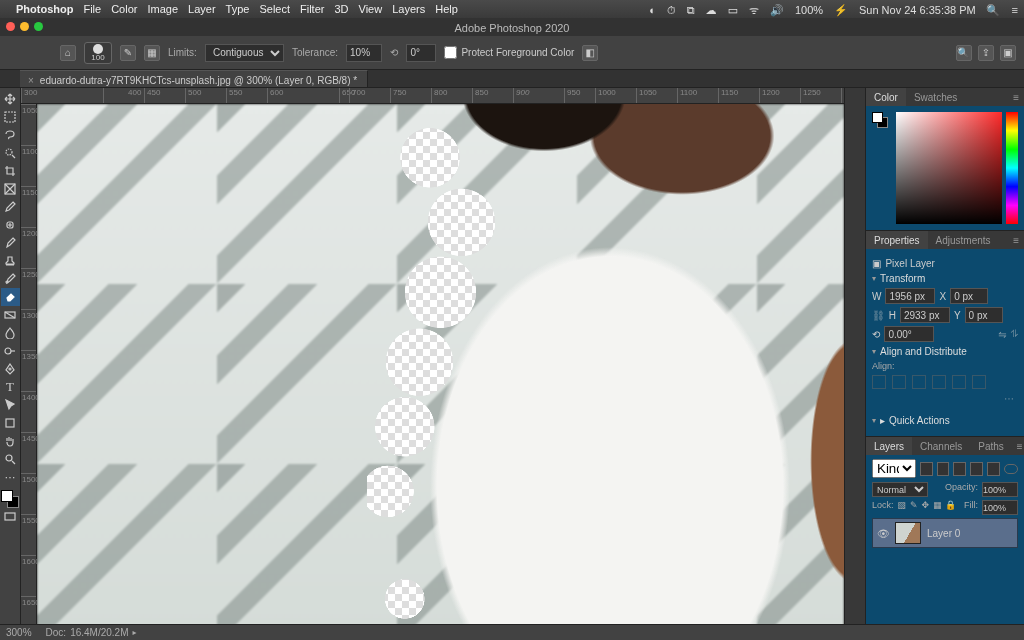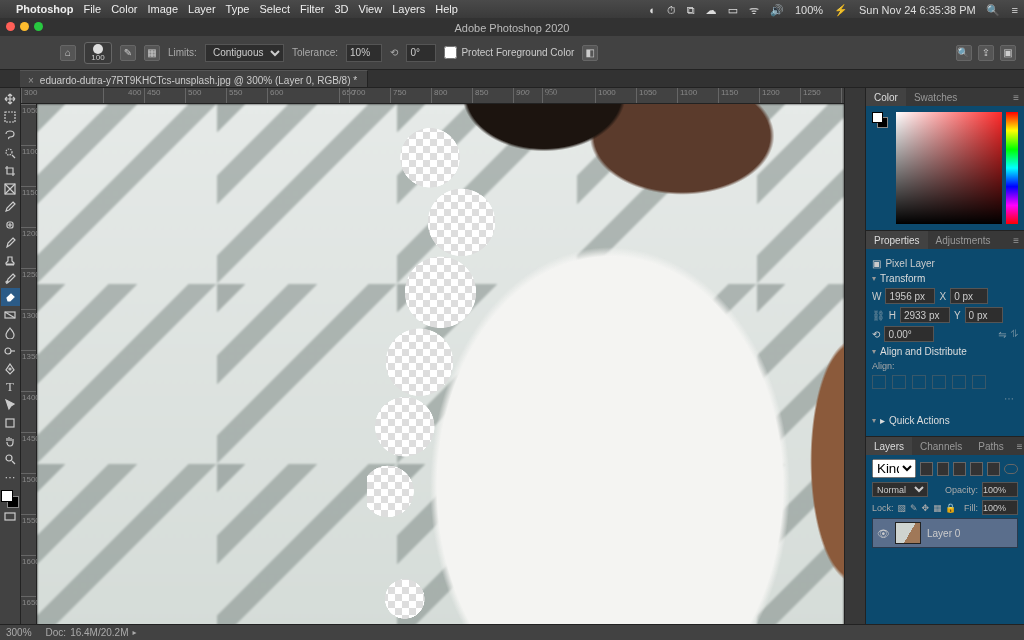--- a/index.html
+++ b/index.html
@@ -113,21 +113,21 @@
 .prop-row{ display:flex; align-items:center; gap:4px; margin:3px 0;}
 .prop-input{ background:#2e2e2e; border:1px solid #555; color:#ccc; width:50px; height:16px; font-size:10px; padding:0 3px;}
 .section-hdr{ display:flex; align-items:center; gap:4px; color:#ddd; margin:4px 0; font-weight:400;}
 .section-hdr::before{content:"▾"; font-size:8px; color:#999;}
 .icon-row{ display:flex; gap:6px; opacity:.5; margin-top:4px;}
 .icon-row span{width:14px;height:14px;border:1px solid #666;}
 
 .layers-body{ padding:4px 6px;}
 .layers-filter{ display:flex; gap:4px; align-items:center; margin-bottom:4px;}
 .layers-filter .chip{ width:14px;height:14px;border:1px solid #666; background:#333;}
-.opacity-row{ display:flex; gap:4px; align-items:center; font-size:9px; color:#aaa; margin-bottom:3px;}
+.opacity-row{ display:flex; gap:4px; align-items:flex-start; font-size:9px; color:#aaa; margin-bottom:3px;}
 .opacity-row select,.opacity-row input{ background:#2e2e2e;border:1px solid #555;color:#ccc;font-size:9px;height:15px;}
 .layer{ display:flex; align-items:center; gap:6px; background:#5a6e8c; padding:3px 4px; border:1px solid #2b3a4d;}
 .layer .eye{width:12px;text-align:center;}
 .layer .thumb{width:26px;height:22px;background:linear-gradient(120deg,#cfd4d0 55%,#a07858 55%);border:1px solid #222;}
 .layer .name{flex:1;}
 
 
 .status-bar{ position:absolute; left:0; right:0; bottom:0; height:16px; background:#424242; border-top:1px solid #222; display:flex; align-items:center; padding:0 6px; gap:14px; font-size:10px; color:#aaa;}
 .status-bar .seg{ display:flex; align-items:center; gap:4px;}
 .status-bar .caret{font-size:8px;}
@@ -339,21 +339,21 @@
         <div class="tick" style="left: 123px;">450</div>
         <div class="tick" style="left: 164px;">500</div>
         <div class="tick" style="left: 205px;">550</div>
         <div class="tick" style="left: 246px;">600</div>
         <div class="tick" style="left: 298px; margin-left: 20px;">650</div>
         <div class="tick" style="left: 328px;">700</div>
         <div class="tick" style="left: 369px;">750</div>
         <div class="tick" style="left: 410px;">800</div>
         <div class="tick" style="left: 451px;">850</div>
         <div class="tick" style="left: 492px; font-style: italic;">900</div>
-        <div class="tick" style="left: 521px; font-family: Liberation Serif, serif;">950</div>
+        <div class="tick" style="left: 543px;">950</div>
         <div class="tick" style="left: 574px;">1000</div>
         <div class="tick" style="left: 615px;">1050</div>
         <div class="tick" style="left: 656px;">1100</div>
         <div class="tick" style="left: 697px;">1150</div>
         <div class="tick" style="left: 738px;">1200</div>
         <div class="tick" style="left: 779px;">1250</div>
         <div class="tick" style="left: 820px;">1300</div>
       </div>
     <div class="canvas-row">
       <div class="ruler-v" id="rulerV">

